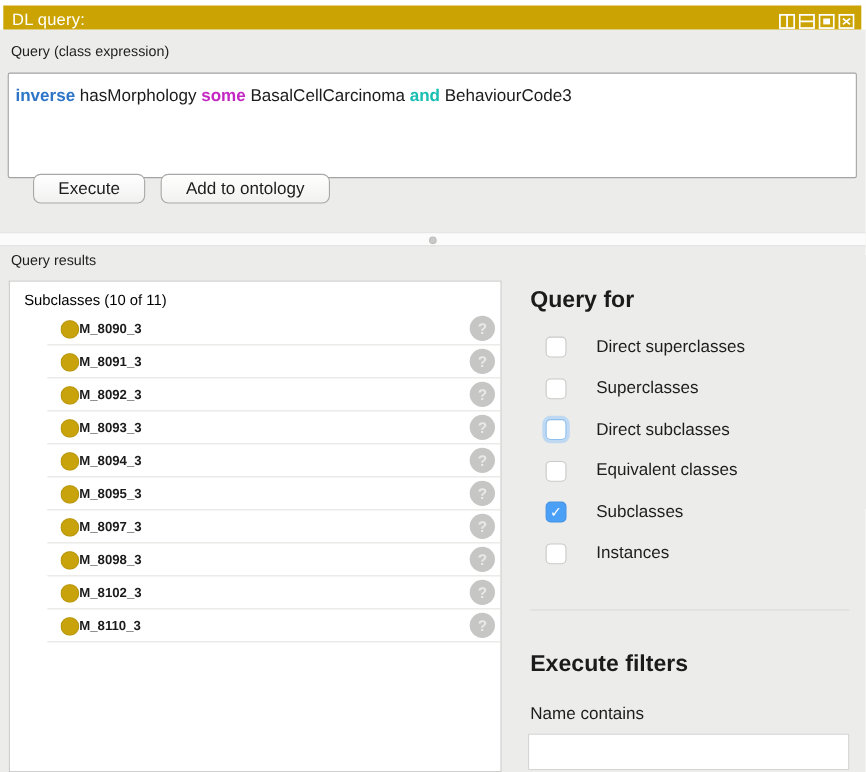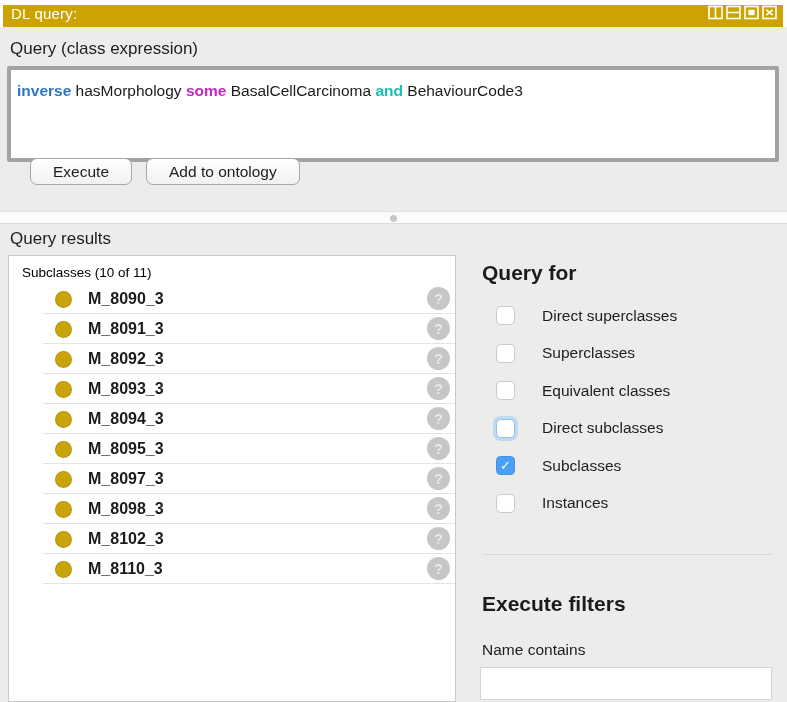--- a/index.html
+++ b/index.html
@@ -6,34 +6,34 @@
     --titlebar:#CBA404; --class-icon:#C8A30C;
     --keyword-blue:#2E75C8; --keyword-magenta:#C428C4; --keyword-teal:#18BFB2;
     --checkbox-checked:#4AA0F6;
   }
   *{box-sizing:border-box; margin:0; padding:0;}
   body{font-family:"Liberation Sans","DejaVu Sans",sans-serif; background:#fff;}
   .screen{position:relative; width:787px; height:702px; background:#fff; overflow:hidden;}
 
   
   .titlebar{position:absolute; top:5px; left:3px; right:4px; height:22px;
-    background:var(--titlebar); color:#fff; display:flex; align-items:flex-start;
+    background:var(--titlebar); color:#fff; display:flex; align-items:flex-end;
     padding:0 6px 0 8px; font-size:15px;}
   .titlebar .title{flex:1; letter-spacing:.2px;}
   .win-controls{display:flex; gap:3px; align-items:center;}
   .win-controls .wc{width:15px; height:15px; display:inline-flex; cursor:pointer;}
   .wc svg{width:15px; height:15px;}
 
   
   .content{position:absolute; top:27px; left:0; right:0; bottom:0; background:#ECECEA;}
-  .sec-label{position:absolute; left:10px; font-size:17px; color:#1d1d1d;}
+  .sec-label{position:absolute; left:10px; font-size:13px; color:#1d1d1d;}
   .lbl-query{top:12px;} .lbl-results{top:202px;}
 
   .query-box{position:absolute; top:39px; left:7px; right:8px; height:96px;
-    background:#fff; border:4px solid #a3a3a3; border-radius:2px;
+    background:#fff; border:1px solid #a3a3a3; border-radius:2px;
     padding:12px 9px 0 6px; font-size:15.5px; color:#1b1b1b; cursor:text;}
   .t-plain{color:#1b1b1b;}
   .t-keyword-blue{color:var(--keyword-blue); font-weight:bold;}
   .t-keyword-magenta{color:var(--keyword-magenta); font-weight:bold;}
   .t-keyword-teal{color:var(--keyword-teal); font-weight:bold;}
 
   .btn-row{position:absolute; top:131px; left:30px; display:flex; gap:14px;}
   .btn{height:27px; padding:0 22px; font-size:15.5px; color:#1d1d1d;
     background:linear-gradient(#FFFFFF,#F1F1F0); border:1px solid #A8A8A7;
     border-radius:7px; font-family:inherit; cursor:pointer;}
@@ -47,21 +47,21 @@
   
   .results-list{position:absolute; top:228px; left:8px; width:448px; bottom:0;
     background:#fff; border:1px solid #C9C9C8;}
   .list-header{padding:9px 0 4px 13px; color:#000000; font-size:13.5px;}
   .row{position:relative; height:30px; display:flex; align-items:center;
     padding-left:46px; cursor:default;}
   .row::after{content:""; position:absolute; left:34px; right:0; bottom:0;
     height:1px; background:#E3E3E2;}
   .class-icon{width:17px; height:17px; border-radius:50%;
     background:var(--class-icon); border:1px solid rgba(0,0,0,0.07); flex:0 0 auto;}
-  .row .rlabel{margin-left:16px; font-size:16px; font-weight:bold; color:#1b1b1b;}
+  .row .rlabel{margin-left:0; font-size:12px; font-weight:bold; color:#1b1b1b;}
   .help-badge{position:absolute; right:5px; top:3px; width:23px; height:23px;
     border-radius:50%; background:#C6C6C5; color:#E9E9E8; font-size:14px;
     font-weight:bold; display:flex; align-items:center; justify-content:center;
     cursor:pointer;}
 
   
   .rightcol{position:absolute; top:228px; left:478px; width:296px; bottom:0;}
   .col-heading{font-size:21px; font-weight:bold; color:#1b1b1b; margin:6px 0 0 4px;}
   .options{margin-top:12px;}
   .opt{display:flex; align-items:center; gap:27px; height:37.5px; padding-left:4px;margin-left:14px;}
@@ -205,27 +205,27 @@
     <span class="cb cb-unchecked"></span>
     <span class="olabel">Direct superclasses</span>
   </div>
 
   <div class="opt">
     <span class="cb cb-unchecked"></span>
     <span class="olabel">Superclasses</span>
   </div>
 
   <div class="opt">
-    <span class="cb cb-unchecked"></span>
-    <span class="olabel">Equivalent classes</span>
-  </div>
-
-  <div class="opt">
     <span class="cb cb-focused"></span>
     <span class="olabel">Direct subclasses</span>
+  </div>
+
+  <div class="opt">
+    <span class="cb cb-unchecked"></span>
+    <span class="olabel">Equivalent classes</span>
   </div>
 
   <div class="opt">
     <span class="cb cb-checked">✓</span>
     <span class="olabel">Subclasses</span>
   </div>
 
   <div class="opt">
     <span class="cb cb-unchecked"></span>
     <span class="olabel">Instances</span>

